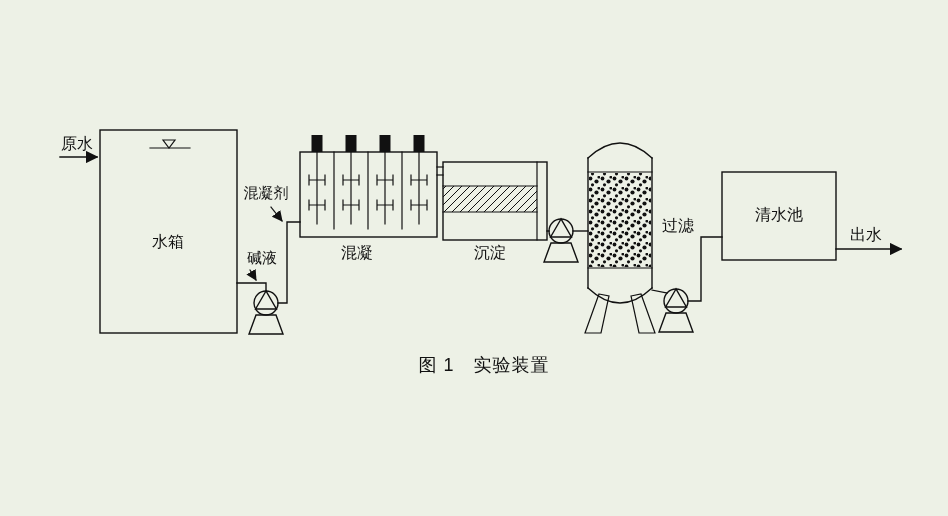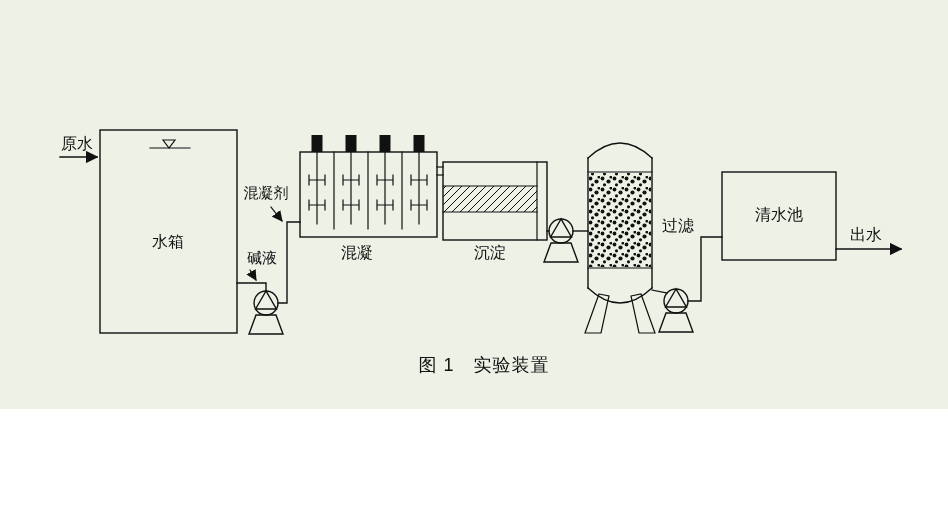--- a/index.html
+++ b/index.html
@@ -1,19 +1,19 @@
 <!DOCTYPE html>
 <html style="--bg: #edf1e6; --ink: #111111;"><head>
 <meta charset="utf-8">
 <style>
   :root { --bg:#edf1e6; --ink:#111111; }
   html,body { margin:0; padding:0; }
   body { background:#fff; font-family:"Liberation Sans","DejaVu Sans",sans-serif; }
   .stage {
-    position:relative; width:948px; height:409px;
+    position:relative; width:948px; height:516px;
     background:var(--bg); overflow:hidden;
   }
   svg { position:absolute; left:0; top:0; }
   .ln   { stroke:var(--ink); stroke-width:1.4; fill:none; stroke-linecap:square; }
   .thin { stroke-width:1.2; }
   .fillb{ fill:var(--ink); stroke:none; }
   .lbl  { font:16px "Liberation Sans","DejaVu Sans",sans-serif; fill:var(--ink);
           text-anchor:middle; }
   .small{ font-size:15px; }
   .caption { font-size:18px; letter-spacing:1px; }

